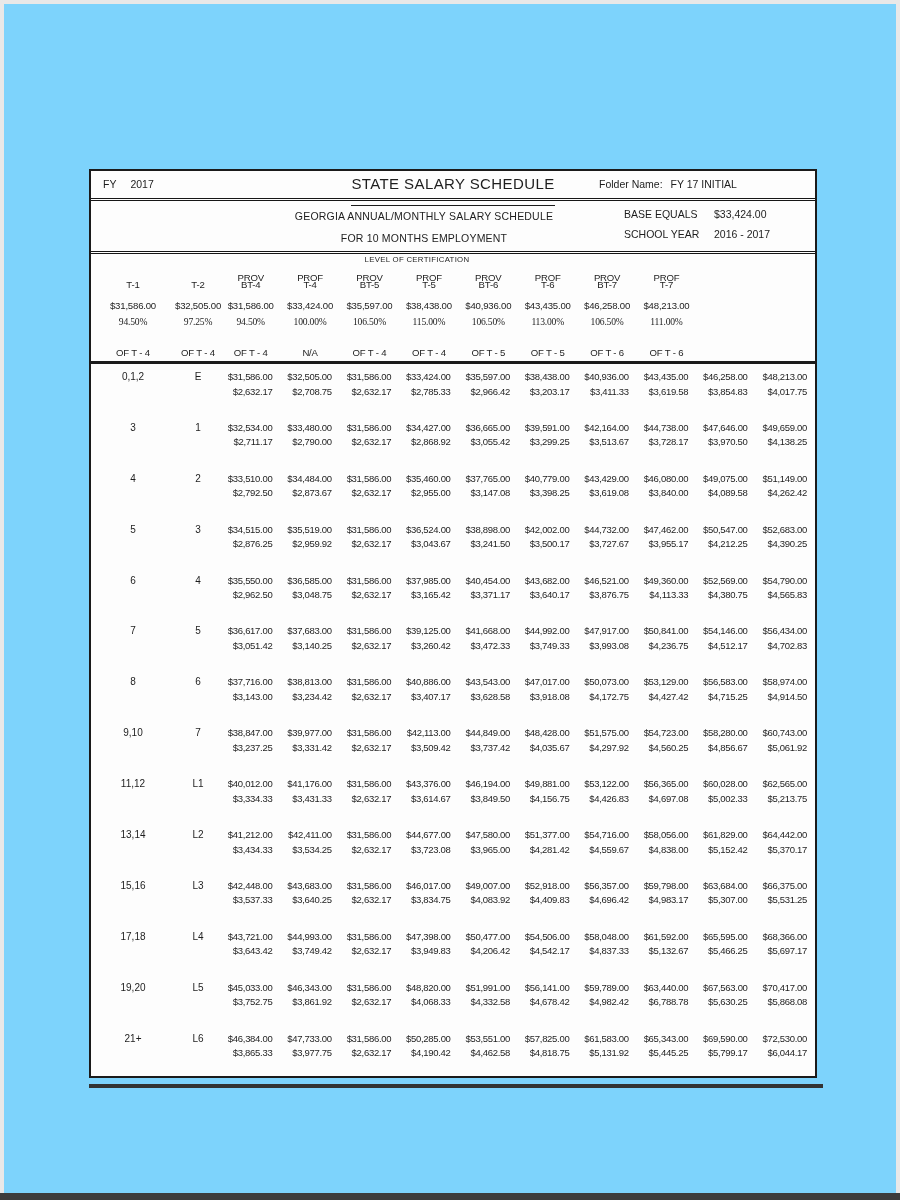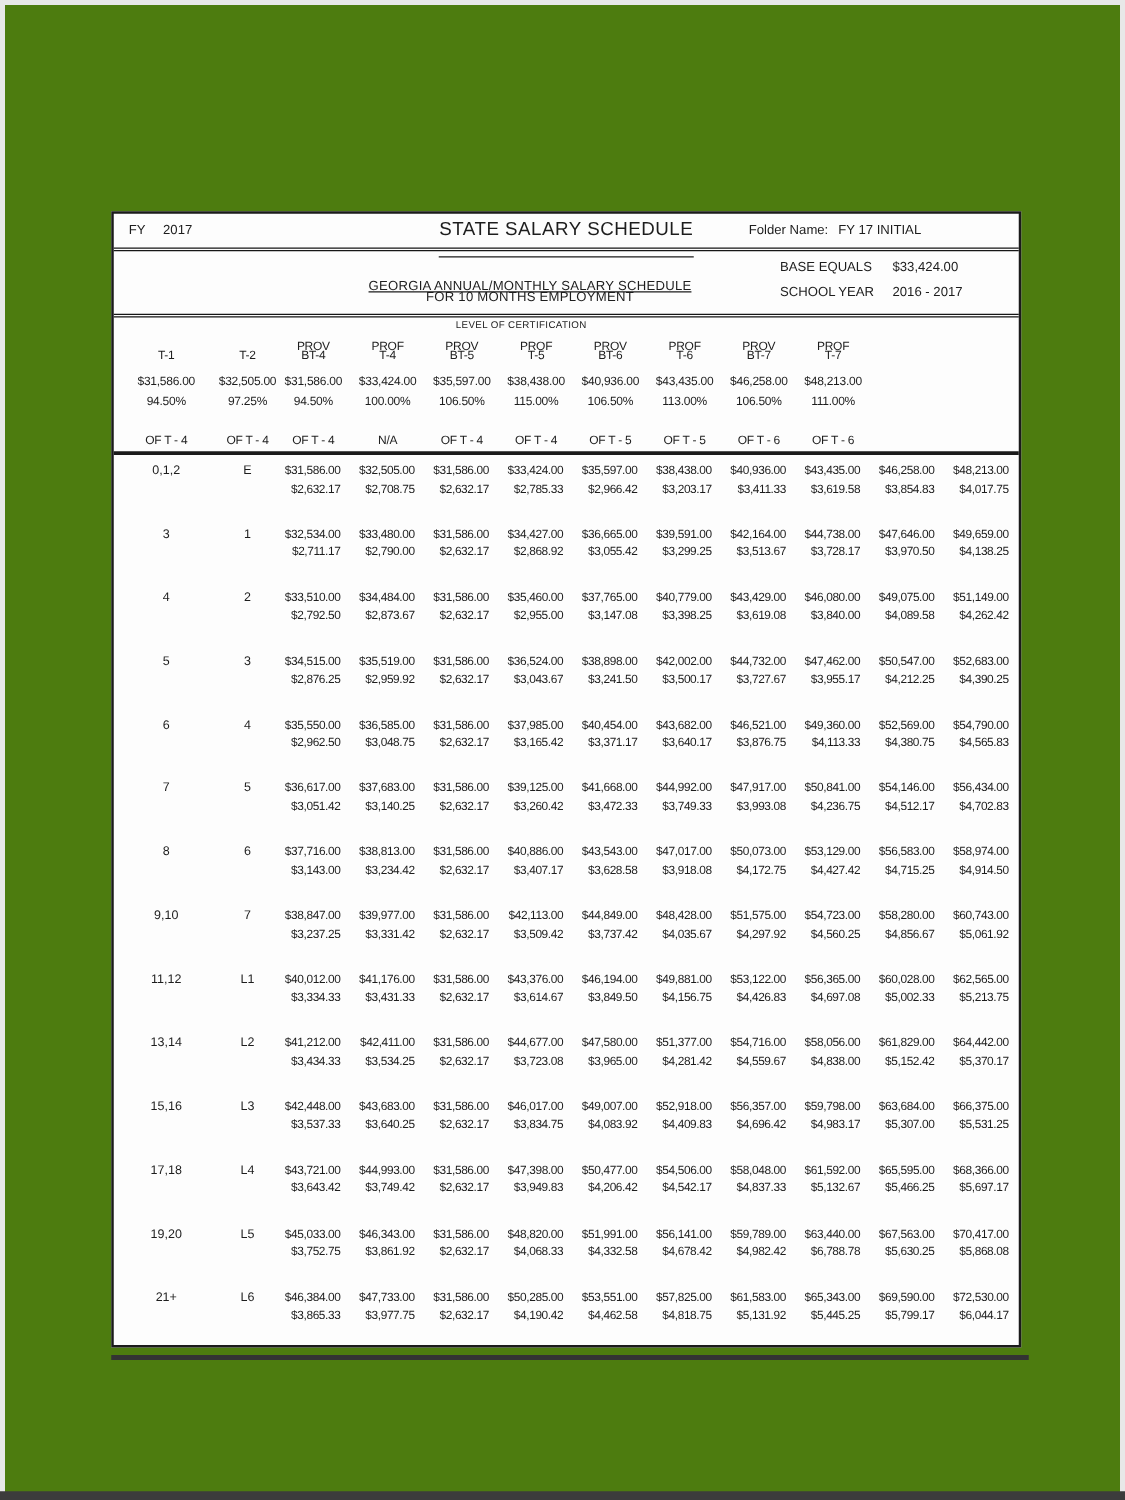--- a/index.html
+++ b/index.html
@@ -6,21 +6,21 @@
   html,body { width:900px; height:1200px; }
   body {
     position: relative;
     background: #e8e8e8;
     font-family: "Liberation Sans", "DejaVu Sans", sans-serif;
     color: #1d1d1d;
     overflow: hidden;
   }
   .sheet {
     position:absolute; left:4px; top:4px; width:892px; height:1190px;
-    background:#4d7c0f;
+    background:#7dd3fc;
   }
   .bottom-bar {
     position:absolute; left:0; top:1193px; width:900px; height:7px;
     background:#3c3c3c;
   }
   .salary-table {
     position:absolute; left:85px; top:165px; width:728px; height:909px;
     border:2px solid #1b1b1b; background:#fdfdfd;
   }
   
@@ -33,40 +33,40 @@
   .doc-title span {
     display:inline-block; font-size:15px; letter-spacing:.4px;
     border-bottom:1.5px solid #1b1b1b; padding-bottom:13px;
   }
   .folder { position:absolute; left:508px; top:7px; font-size:10.5px; }
   .folder .lab { margin-right:8px; }
   .dline { height:3px; border-top:1.5px solid #161616; border-bottom:1.5px solid #161616; }
   
   .band2 { position:relative; height:50px; }
   .sub1, .sub2 { position:absolute; left:0; right:58px; text-align:center; font-size:10.5px; letter-spacing:.2px; }
-  .sub1 { top:22px;text-decoration:underline; }
+  .sub1 { top:9px; }
   .sub2 { top:31px; }
   .info-block { position:absolute; left:533px; top:7px; font-size:10.5px; }
   .info-row { display:flex; margin-bottom:8px; }
   .info-row .lab { width:78px; }
   .info-row .val { margin-left:12px; }
   
   .cert-label { position:relative; height:12px; }
   .cert-label div { position:absolute; left:0; right:72px; top:1px; text-align:center; font-size:7.8px; letter-spacing:.3px; }
   .colheads {
     display:grid; grid-template-columns:84px 46px repeat(10, 1fr);
     height:95px; font-size:9.6px;
   }
   .ch-years { padding:21px 0 0 11px; line-height:18px; font-size:10px; }
   .ch-step  { padding-top:46px; text-align:center; line-height:18px; font-size:10px; }
   .colhead { display:flex; flex-direction:column; text-align:center; letter-spacing:-.2px; }
   .colhead .l-prefix { height:13px; padding-top:6px; }
   .colhead .l-code   { height:18px; }
   .colhead .l-base   { height:18px; padding-top:3px; }
-  .colhead .l-pct    { height:20px; padding-top:1px; }
+  .colhead .l-pct    { height:20px; padding-top:1px;font-family:Liberation Serif, serif; }
   .colhead .l-of     { margin-top:auto; padding-bottom:3px; }
   .thick-sep { height:3px; background:#1b1b1b; }
   
   .tbody { }
   .row {
     display:grid; grid-template-columns:84px 46px repeat(10, 1fr);
     height:50.9px;
   }
   .c-years, .c-step { text-align:center; font-size:10px; padding-top:6px; line-height:14px; }
   .c-money {

